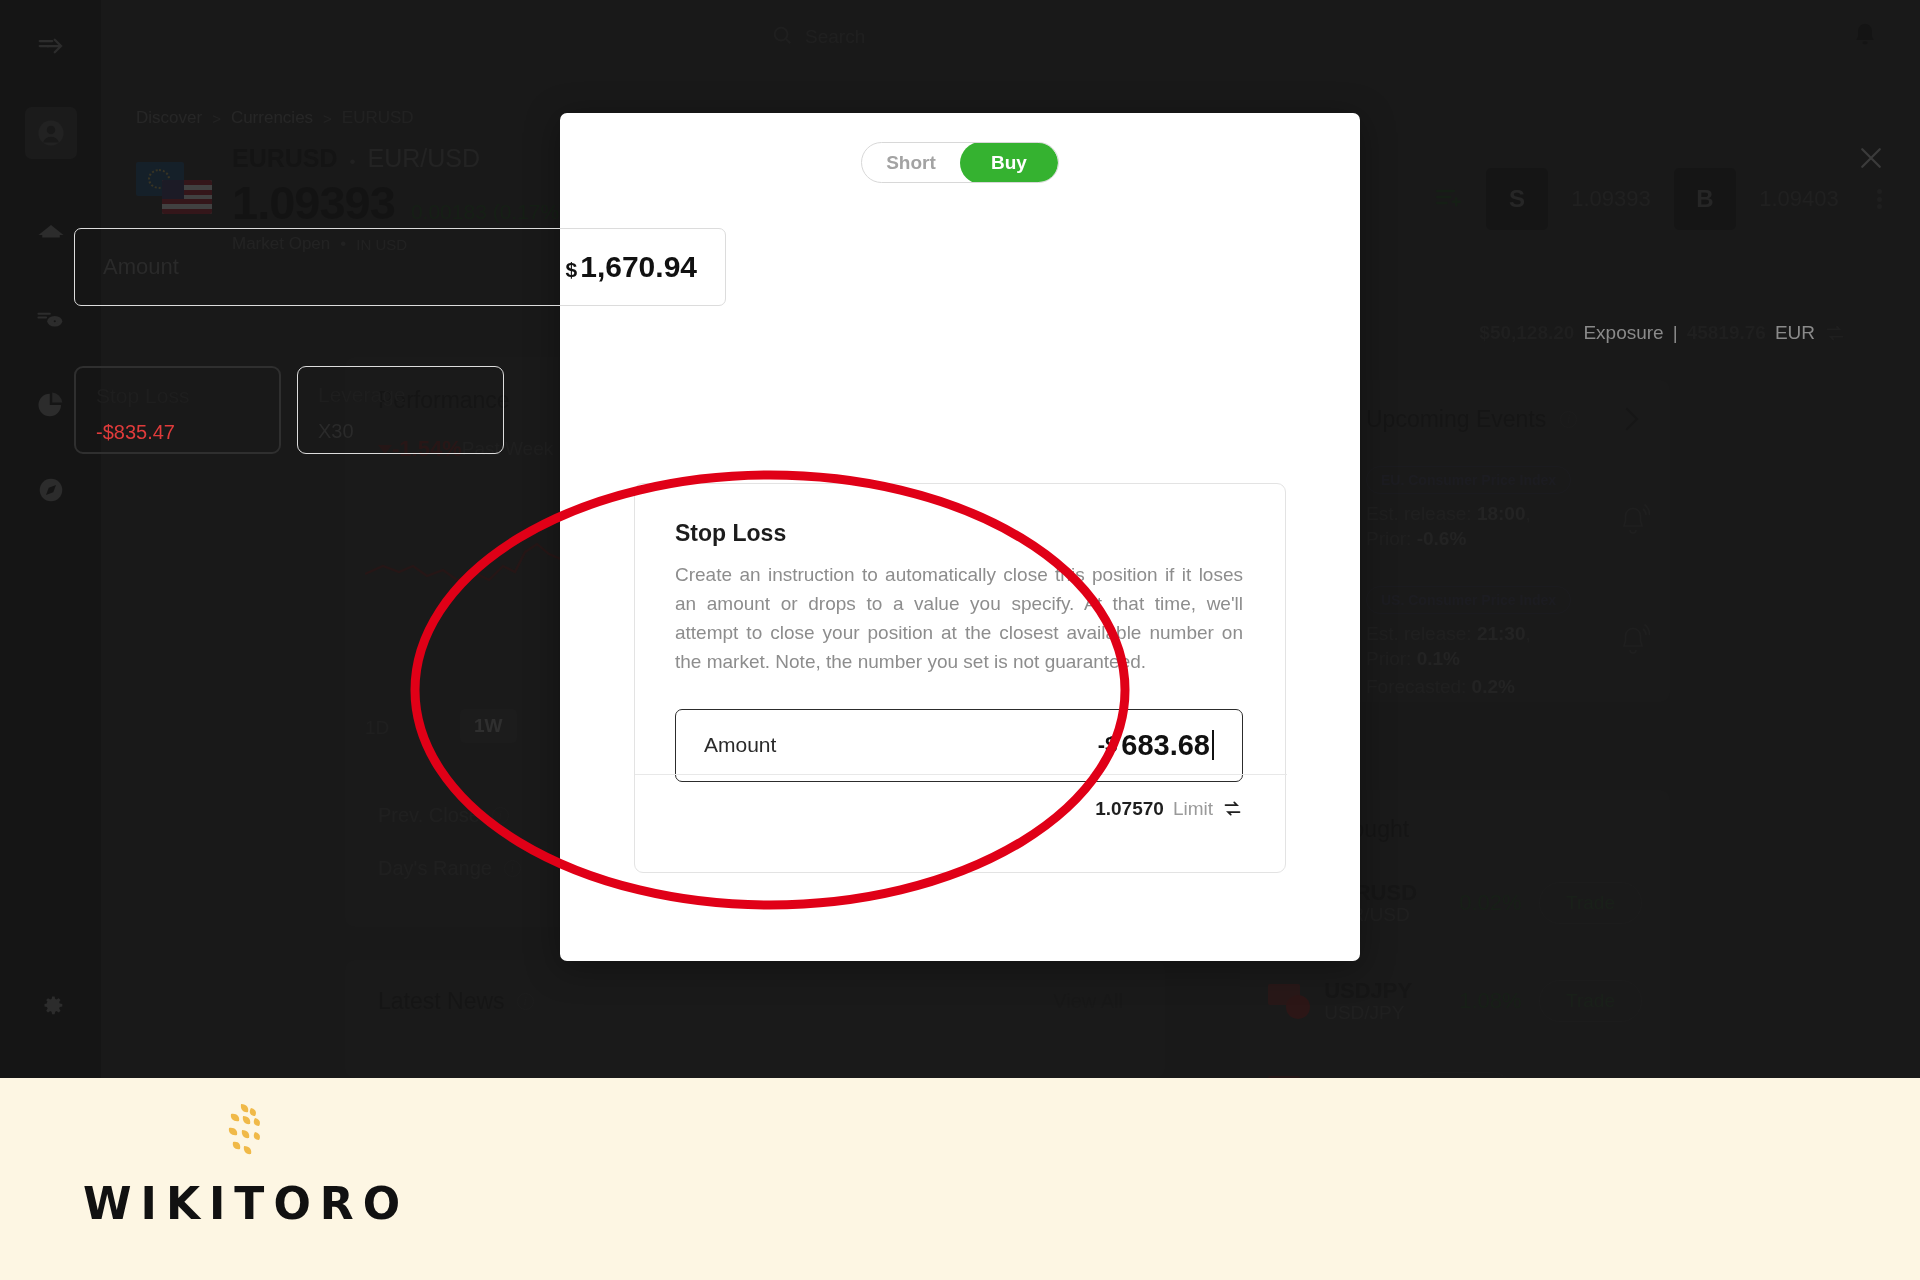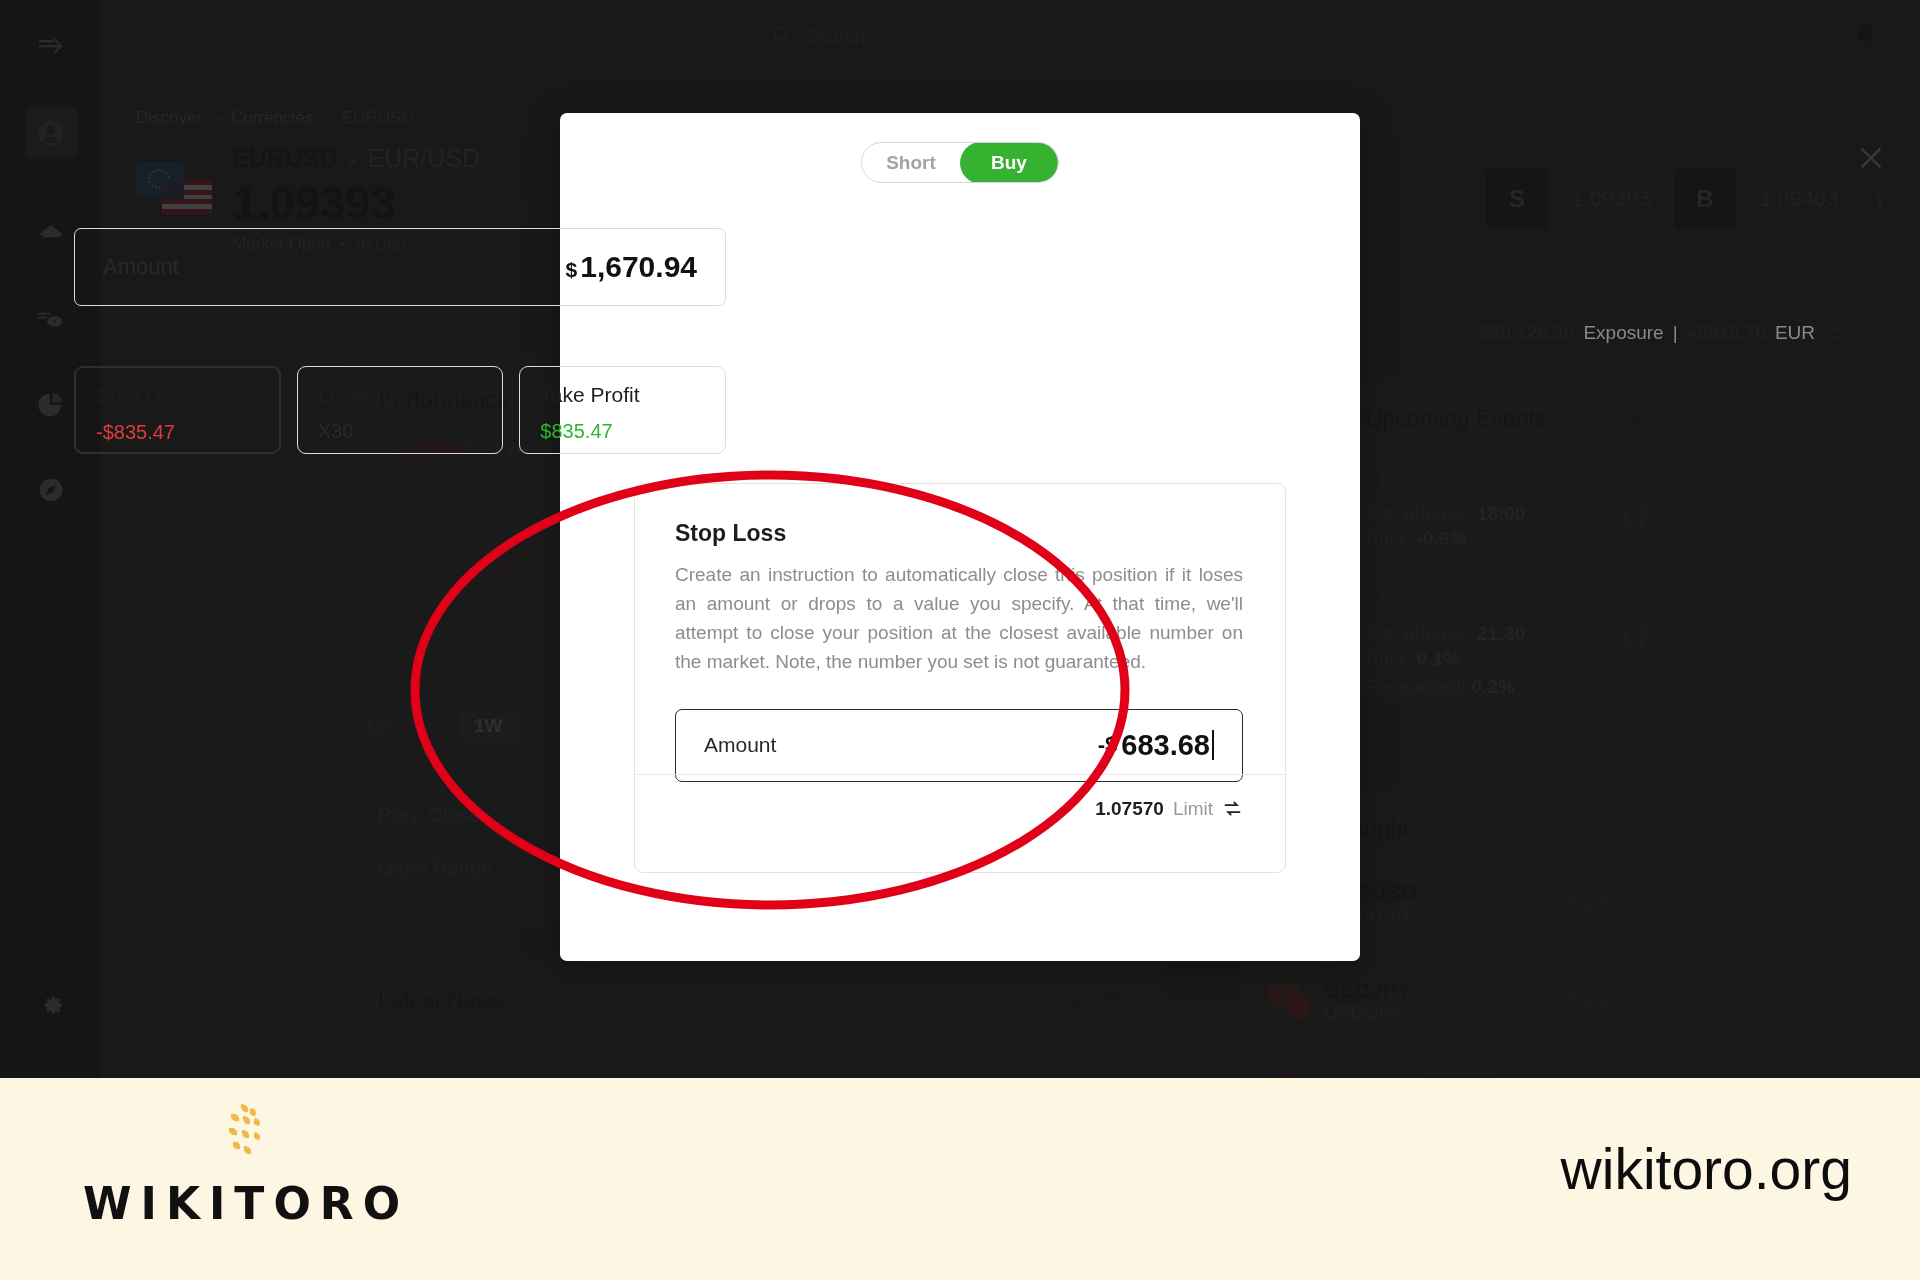--- a/index.html
+++ b/index.html
@@ -594,24 +594,20 @@
   </div>
 
   <div class="tabs" style="z-index:62;">
     <div class="tab selected">
       <div class="tab-name">Stop Loss</div>
       <div class="tab-val neg">-$835.47</div>
     </div>
     <div class="tab">
       <div class="tab-name">Leverage</div>
       <div class="tab-val plain">X30</div>
-    </div>
-    <div class="tab">
-      <div class="tab-name">Take Profit</div>
-      <div class="tab-val pos">$835.47</div>
     </div>
   </div>
 
   <div class="panel">
     <div class="panel-inner">
       <div class="panel-title">Stop Loss</div>
       <div class="panel-desc">Create an instruction to automatically close this position if it loses an amount or drops to a value you specify. At that time, we'll attempt to close your position at the closest available number on the market. Note, the number you set is not guaranteed.</div>
 
       <div class="sl-input">
         <span class="sl-label">Amount</span>
@@ -651,16 +647,15 @@
           <path d="M44 16c5 1 6 5 4 8-4 0-7-3-4-8z"></path>
           <path d="M18 26c6-1 9 3 8 7-5 1-9-2-8-7z"></path>
           <path d="M31 28c6 0 8 4 7 8-5 1-8-3-7-8z"></path>
           <path d="M44 30c5 1 6 5 4 8-4 0-7-3-4-8z"></path>
           <path d="M22 40c6-1 8 3 7 7-5 1-8-2-7-7z"></path>
           <path d="M33 44c6 0 8 4 7 8-5 1-8-3-7-8z"></path>
         </g>
       </svg>
       <div class="brand-word">WIKITORO</div>
     </div>
-    <div class="brand-right">wikitoro.org</div>
   </div>
 
 </div>
 
 </body></html>

